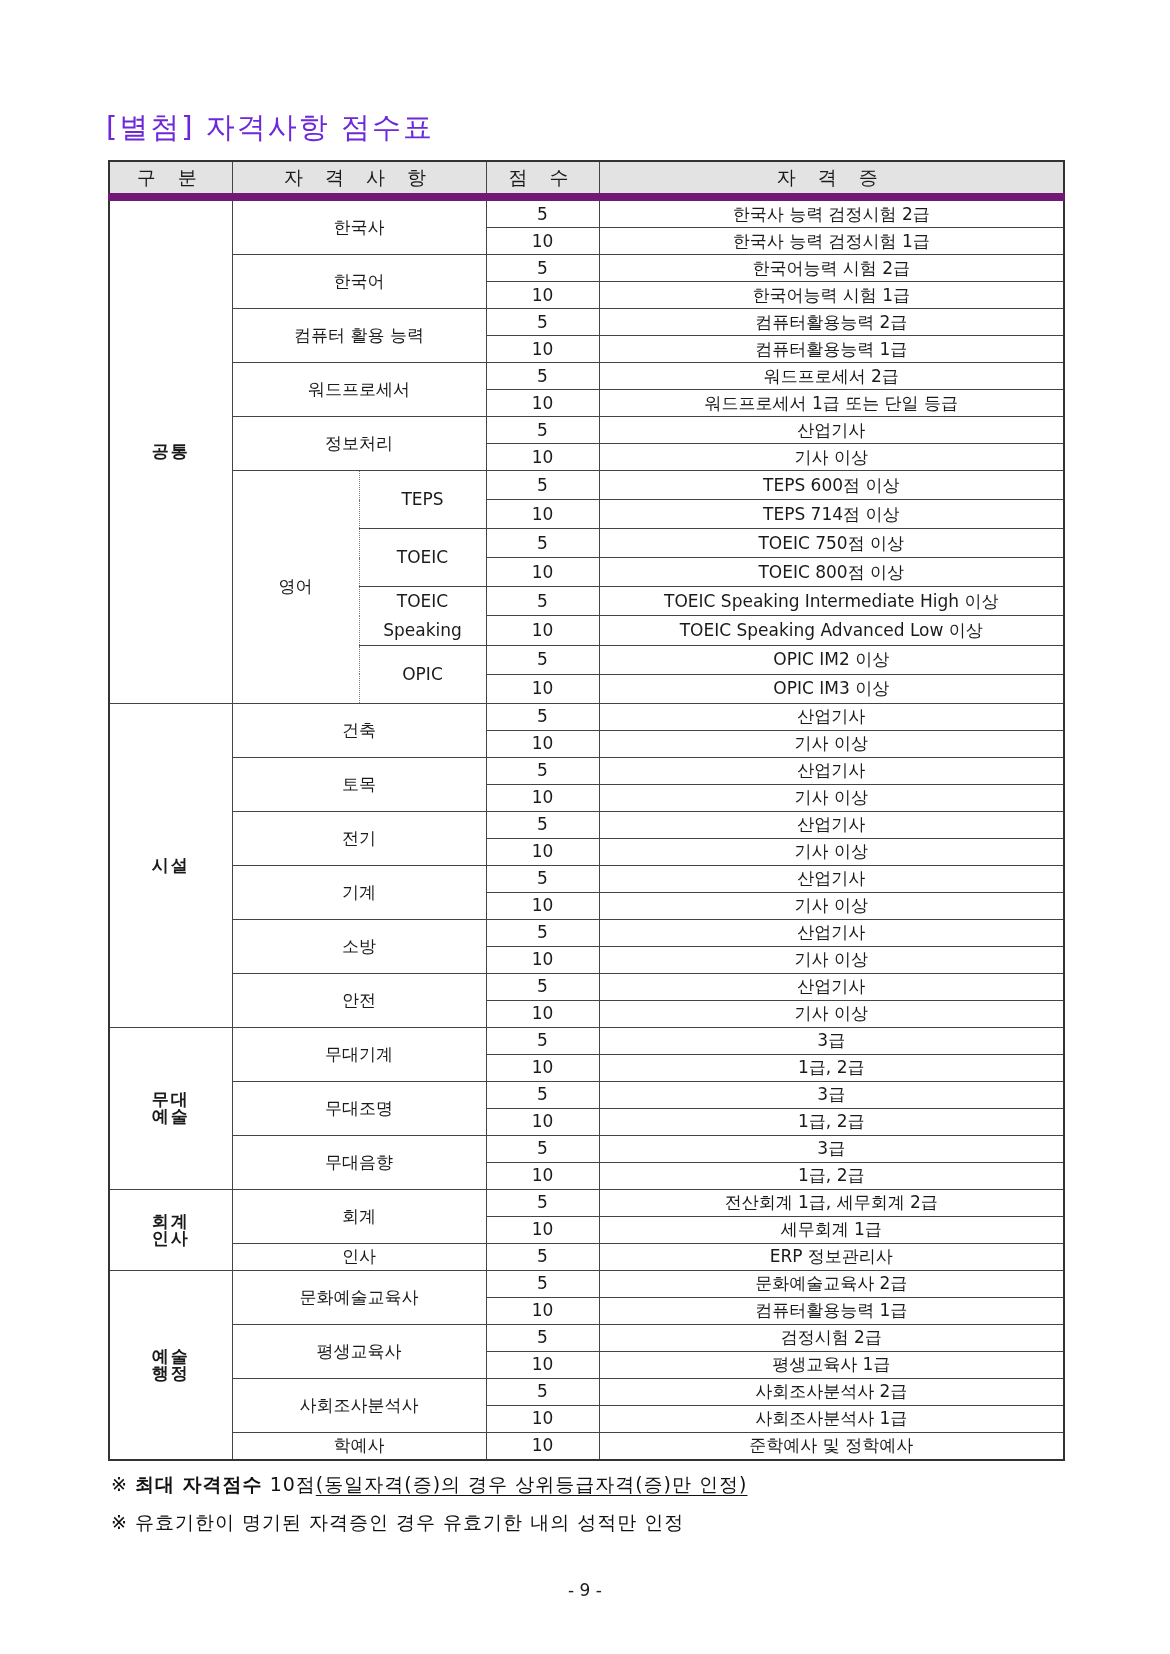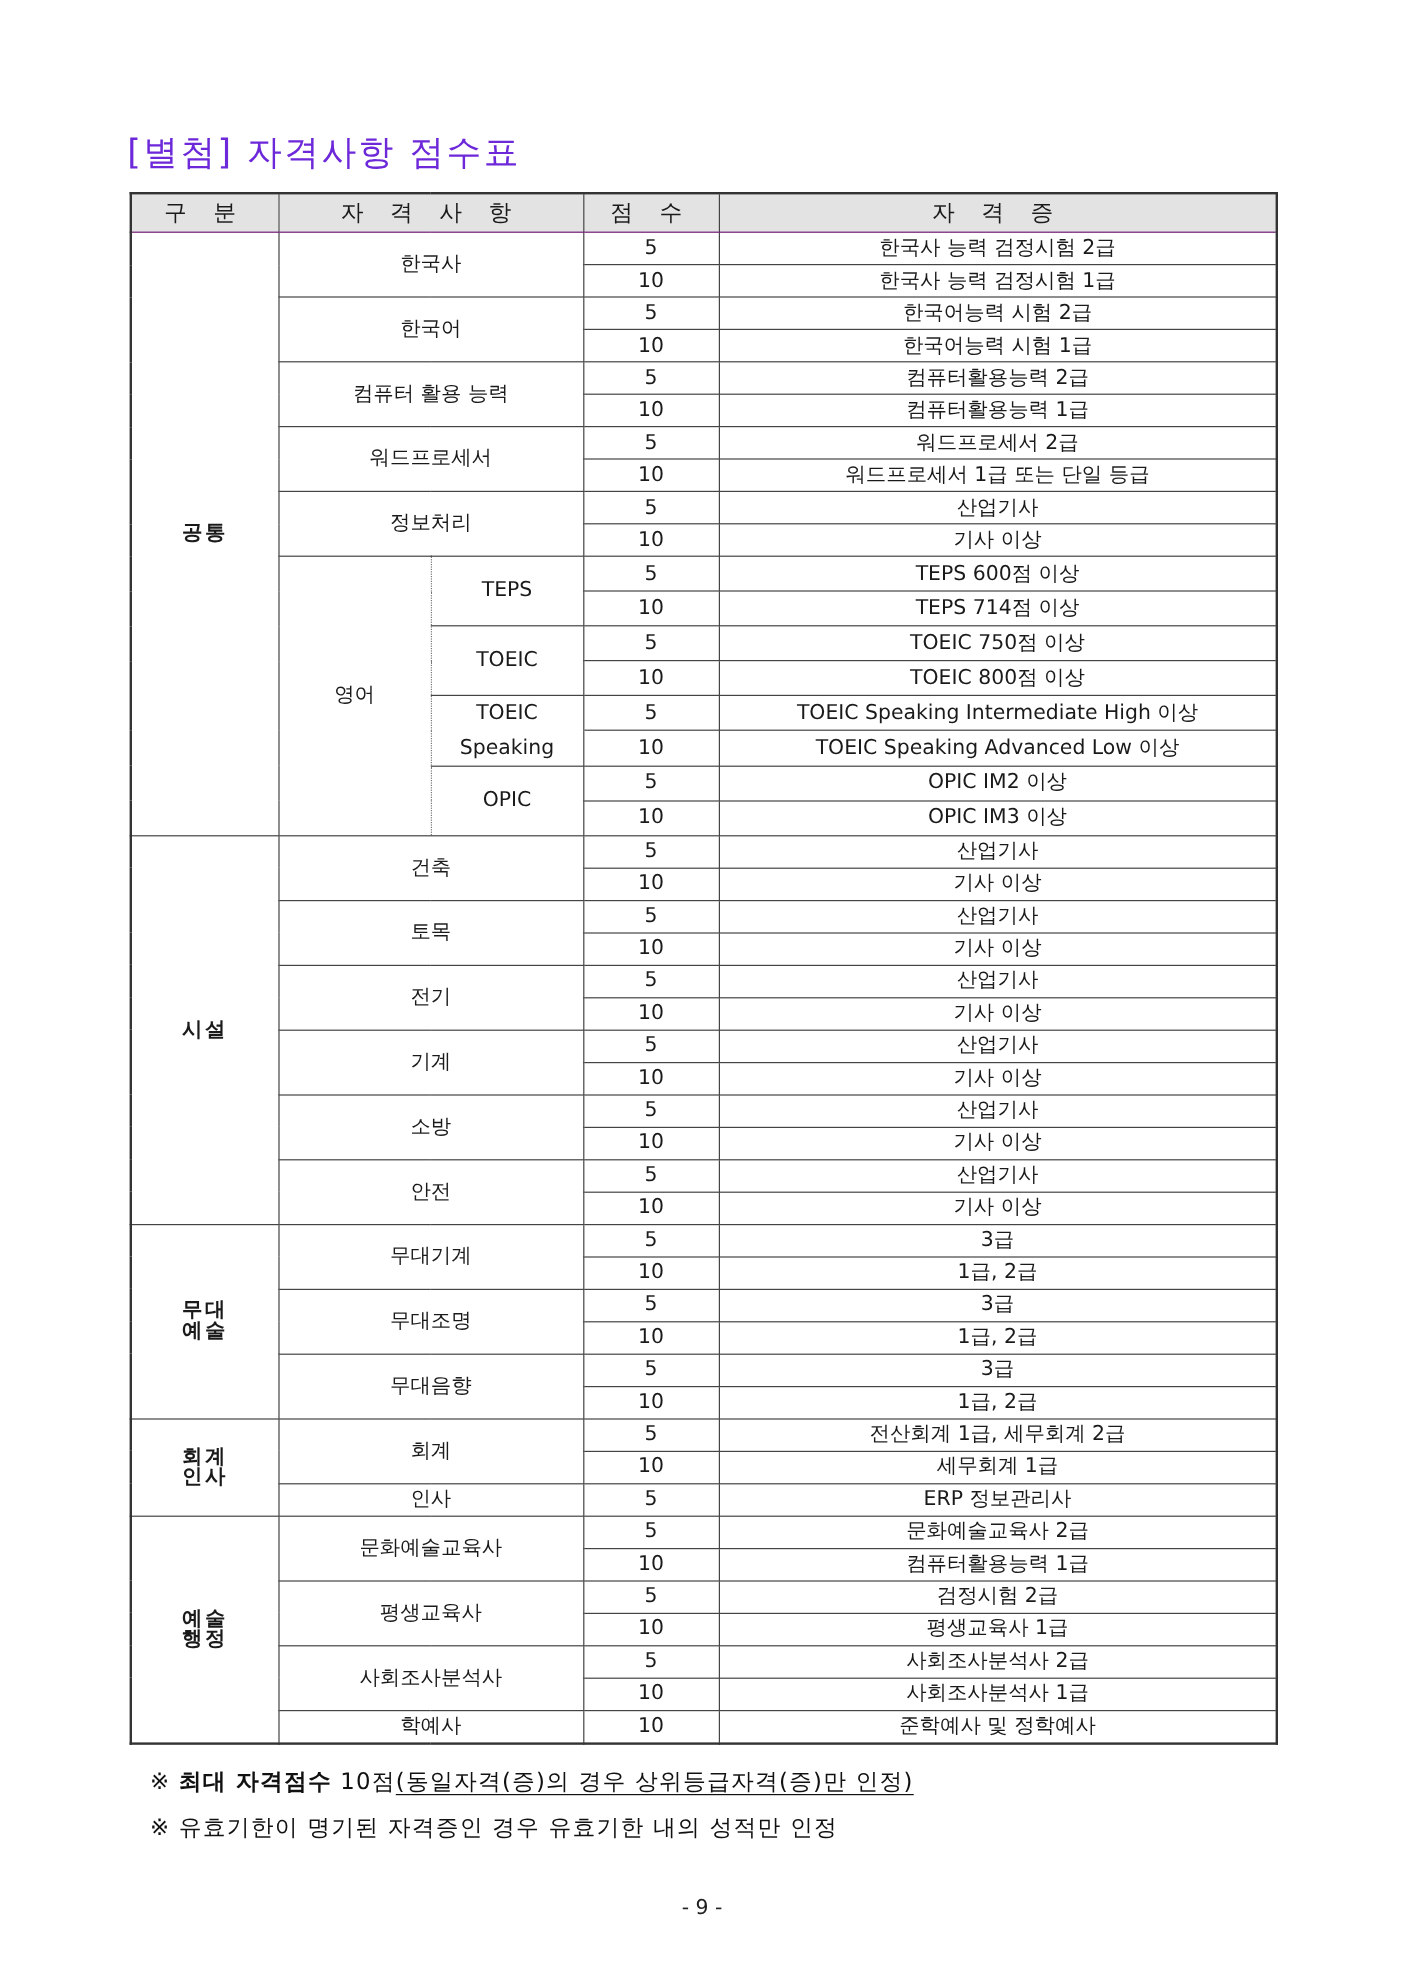--- a/index.html
+++ b/index.html
@@ -1,26 +1,26 @@
 <!DOCTYPE html>
 <html><head>
 <meta charset="utf-8">
 <style>
   html, body { margin:0; padding:0; background:#ffffff; }
   body { width:1170px; height:1654px; position:relative; font-family:"DejaVu Sans", sans-serif; color:#1a1a1a; overflow:hidden; }
   .title { position:absolute; left:106px; top:108px; font-size:29px; letter-spacing:2px; color:#6d28d9; }
   table.score { position:absolute; left:108px; top:160px; width:955px; border-collapse:collapse; table-layout:fixed; border:2px solid #333; }
   table.score td, table.score th { border:1px solid #444; padding:0; text-align:center; vertical-align:middle; font-size:17px; line-height:1; white-space:nowrap; overflow:hidden; }
-  table.score th { background:#e3e3e3; height:31px; font-weight:normal; font-size:19px; letter-spacing:8px; border-bottom:1px solid #701a75; }
+  table.score th { background:#e3e3e3; height:31px; font-weight:normal; font-size:19px; letter-spacing:8px; border-bottom:8px solid #701a75; }
   table.score td { height:26px; }
   table.score tr.eng td { height:28.1px; }
   td.cat { font-weight:bold; font-size:20px; line-height:35px; white-space:normal; letter-spacing:2px;margin-left:20px; }
   td.engsub { border-left:1px dotted #777 !important;margin-top:11px; }
   td.engmain { border-right:1px dotted #777 !important; }
-  .note { position:absolute; left:125px; font-size:19px; letter-spacing:1px; color:#111; }
+  .note { position:absolute; left:111px; font-size:19px; letter-spacing:1px; color:#111; }
   .note1 { top:1472px; }
   .note2 { top:1510px; }
   .note b { font-weight:bold; }
   .note u { text-decoration:underline; text-underline-offset:4px; }
   .pageno { position:absolute; top:1580px; left:0; width:1170px; text-align:center; font-size:17px; color:#222; }
 </style>
 </head>
 <body>
 
 <div class="title">[별첨] 자격사항 점수표</div>

